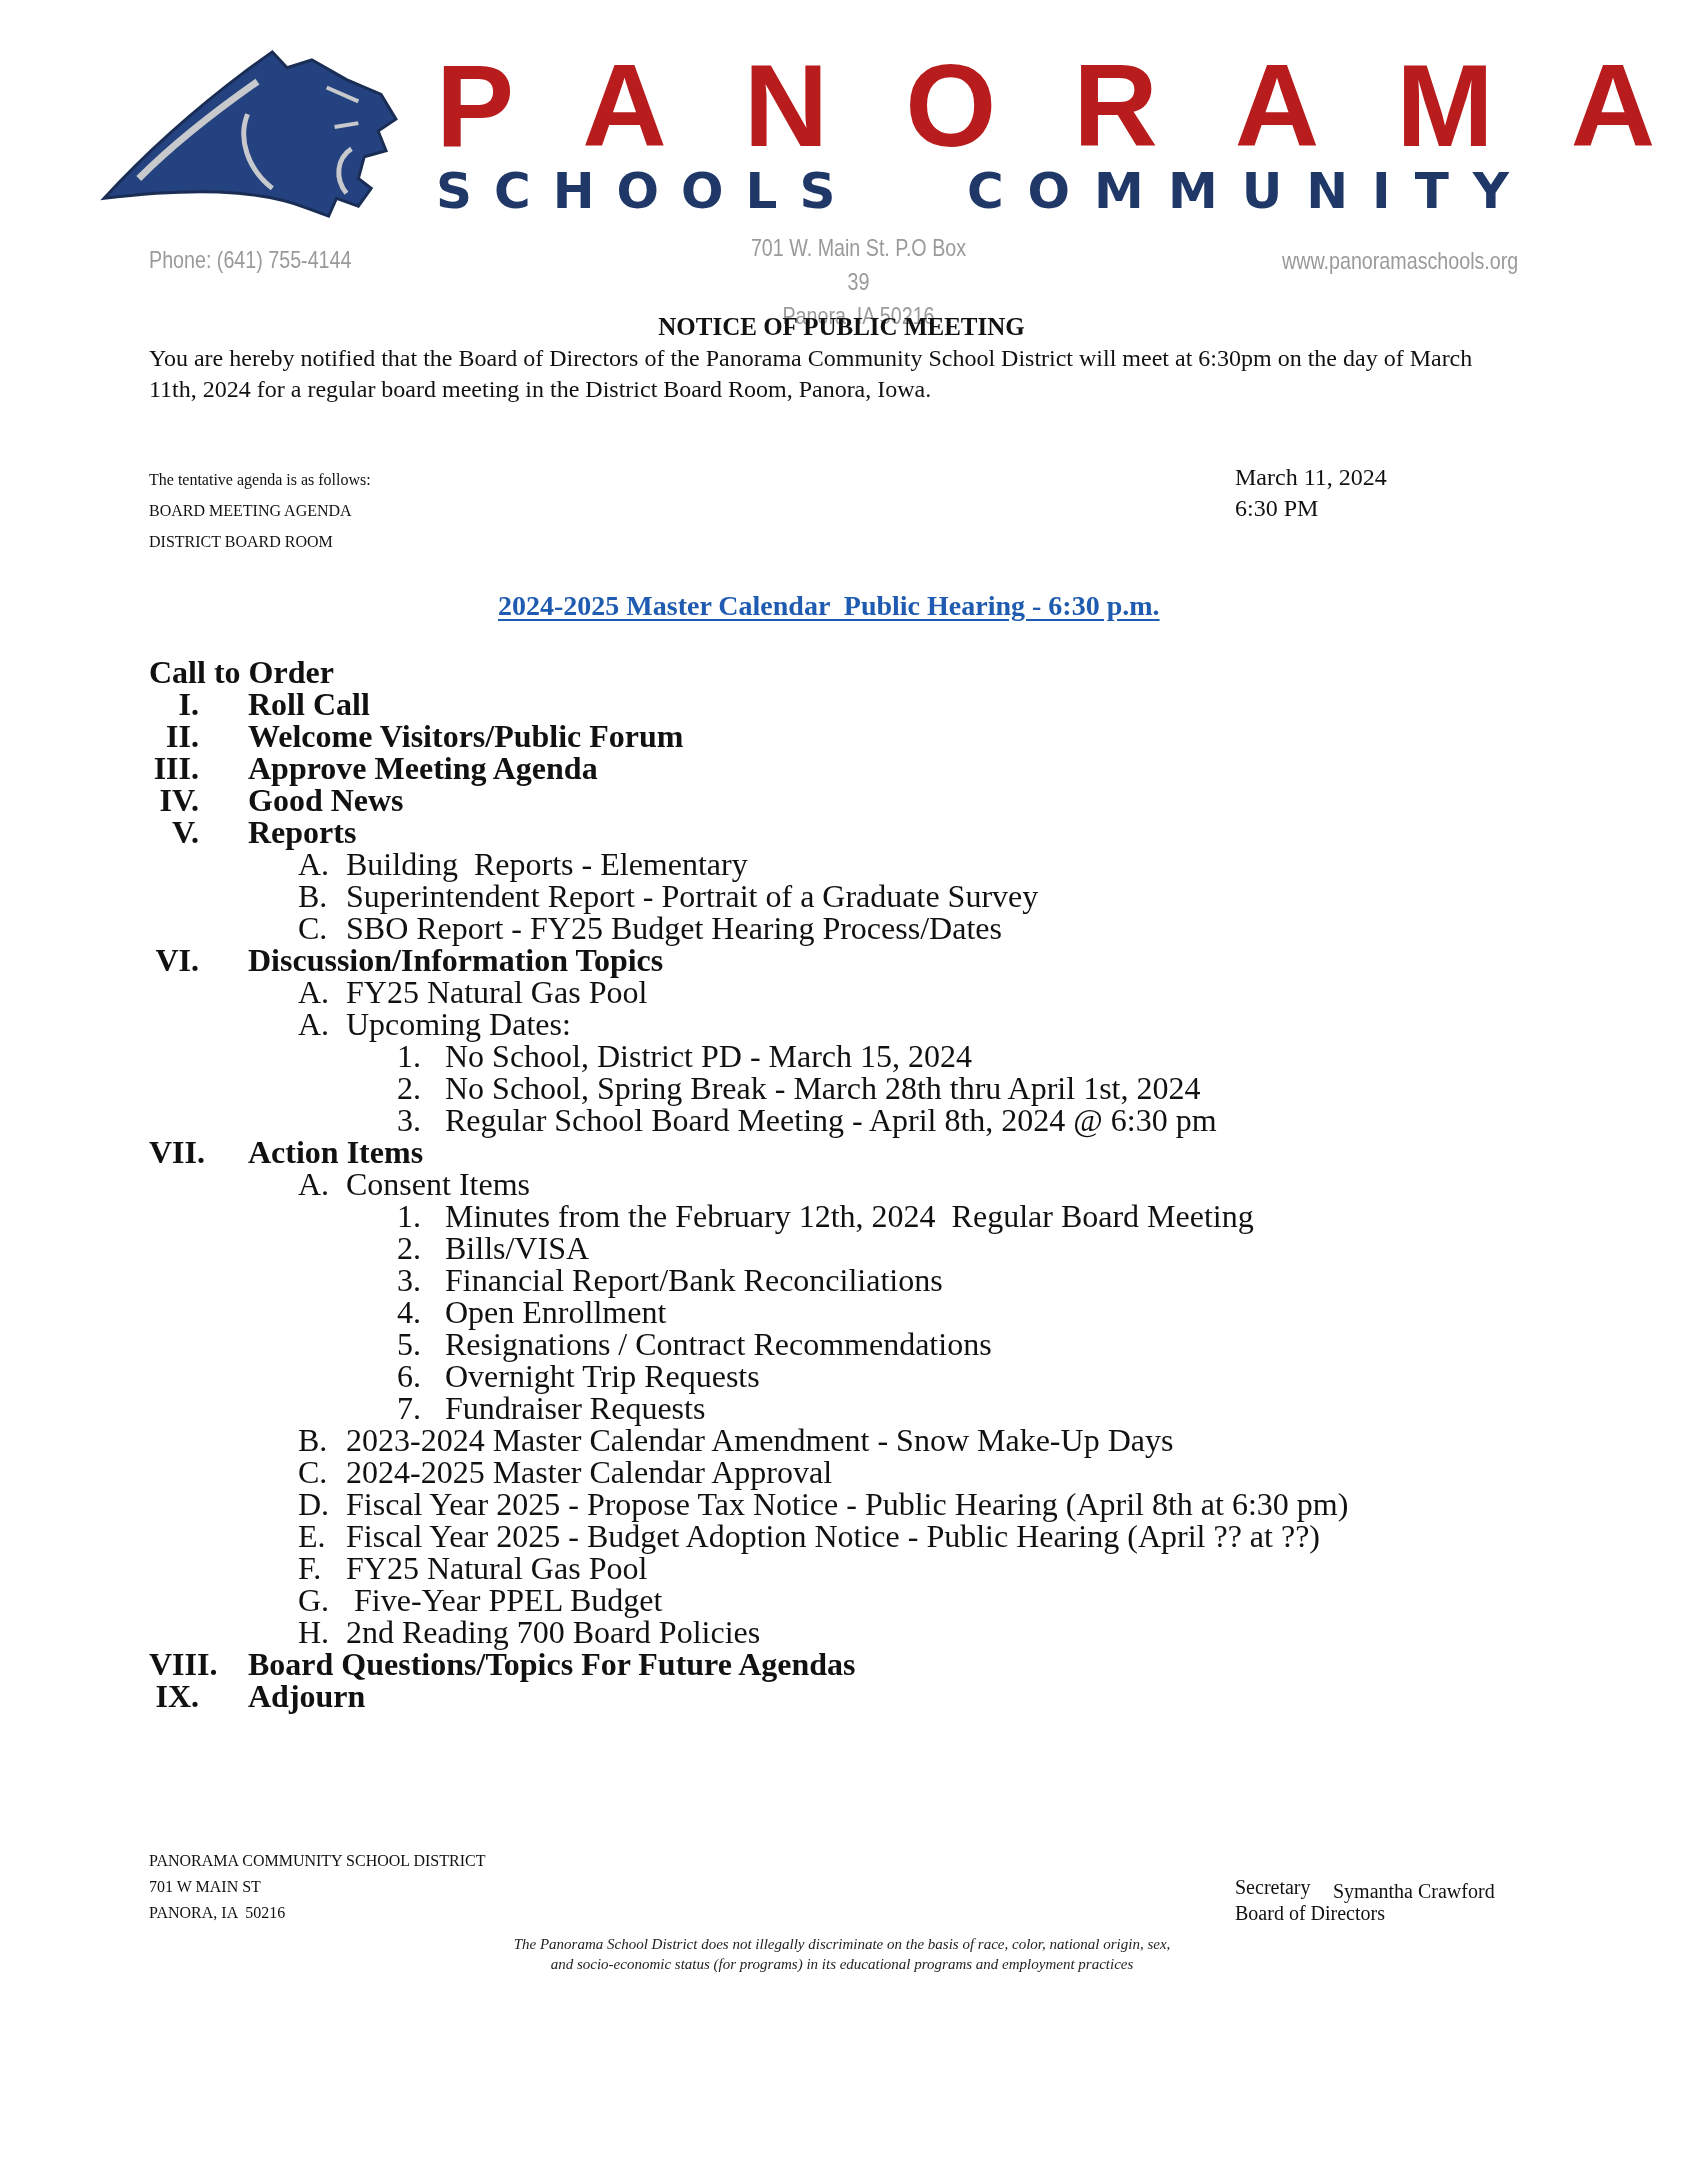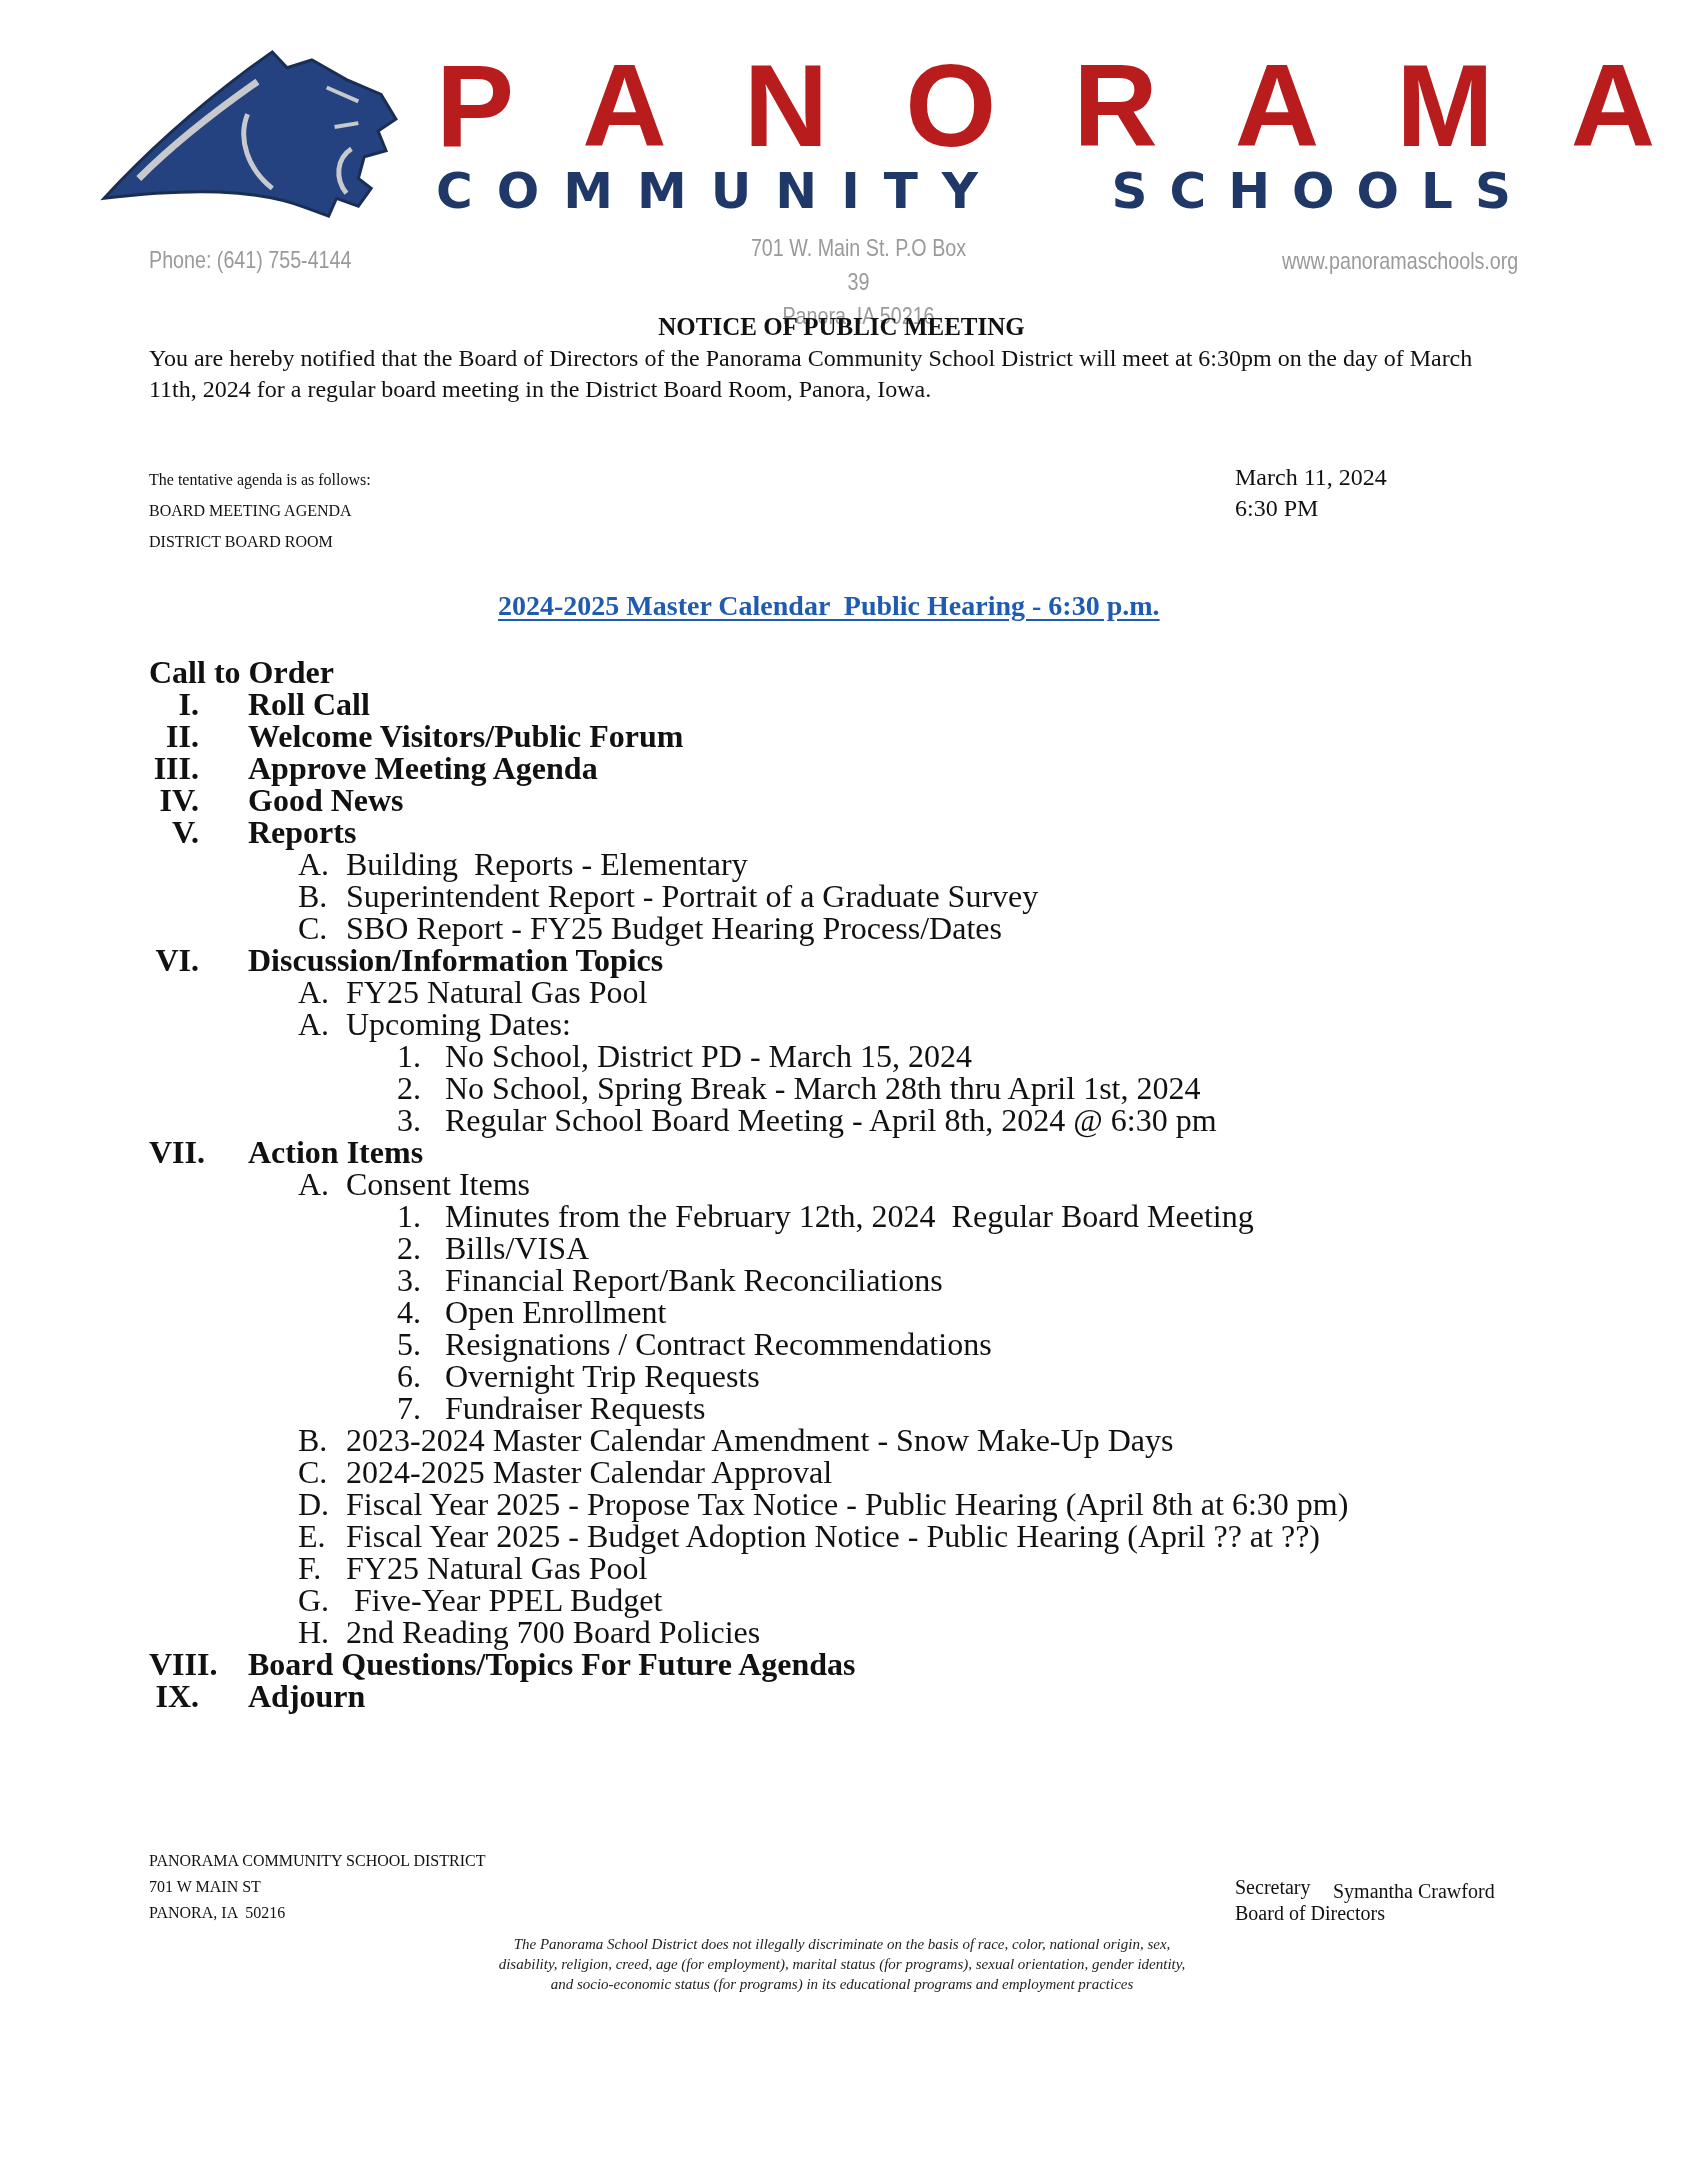--- a/index.html
+++ b/index.html
@@ -62,22 +62,22 @@
     <path d="M255,110 C240,120 238,140 250,155" stroke="#c7c9cc" stroke-width="5" fill="none"></path>
     <path d="M230,48 L262,62" stroke="#c7c9cc" stroke-width="4"></path>
     <path d="M238,88 L262,84" stroke="#c7c9cc" stroke-width="4"></path>
   </svg>
 </div>
 
 <div class="brand-title">
   <span style="letter-spacing:77px;transform:none;width:100%;text-align:left;">PANORAMA</span>
 </div>
 <div class="brand-sub" style="letter-spacing:24px;">
+  <span style="letter-spacing:22px;">SCHOOLS</span>
   <span>COMMUNITY</span>
-  <span style="letter-spacing:22px;">SCHOOLS</span>
 </div>
 
 <div class="contact contact-phone">Phone: (641) 755-4144</div>
 <div class="contact contact-addr">
   <div>701 W. Main St. P.O Box 39</div>
   <div>Panora, IA 50216</div>
 </div>
 <div class="contact contact-web">www.panoramaschools.org</div>
 
 <div class="notice-title">NOTICE OF PUBLIC MEETING</div>
@@ -142,16 +142,15 @@
   <div>701 W MAIN ST</div>
   <div style="white-space:pre;">PANORA, IA  50216</div>
 </div>
 <div class="footer-sig">Symantha Crawford</div>
 <div class="footer-role">
   <div>Secretary</div>
   <div>Board of Directors</div>
 </div>
 <div class="disclaimer">
   <div>The Panorama School District does not illegally discriminate on the basis of race, color, national origin, sex,</div>
-  <div>disability, religion, creed, age (for employment), marital status (for programs), sexual orientation, gender identity,</div>
   <div>and socio-economic status (for programs) in its educational programs and employment practices</div>
 </div>
 
 
 </body></html>

